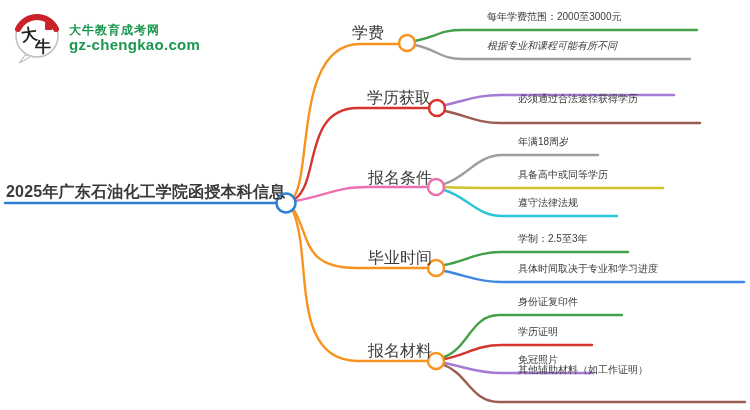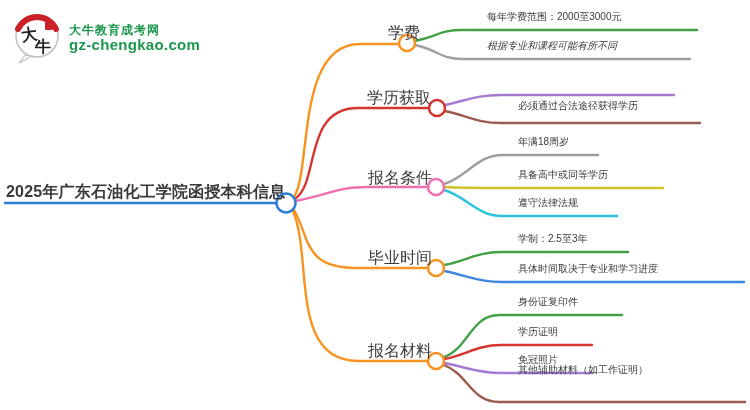--- a/index.html
+++ b/index.html
@@ -69,30 +69,30 @@
       <path d="M13,43 C11,47 9,49 7,51 C13,49 16,46 19,44 Z" fill="#ffffff" stroke="#c6c0ba" stroke-width="1.2"></path>
     </svg>
     <div>
       <div class="logo-title">大牛教育成考网</div>
       <div class="logo-domain">gz-chengkao.com</div>
     </div>
   </header>
 
   <div class="label root-label" style="left:6px; top:184px;">2025年广东石油化工学院函授本科信息</div>
 
-  <div class="label branch-label" style="left:388px; top:25px;">学费</div>
+  <div class="label branch-label" style="left:352px; top:25px;">学费</div>
   <div class="label branch-label" style="left:367px; top:90px;">学历获取</div>
   <div class="label branch-label" style="left:368px; top:170px;">报名条件</div>
   <div class="label branch-label" style="left:368px; top:250px;">毕业时间</div>
   <div class="label branch-label" style="left:368px; top:343px;">报名材料</div>
 
   <div class="label leaf-label" style="left:487px; top:12px;">每年学费范围：2000至3000元</div>
   <div class="label leaf-label" style="left:487px; top:41px;font-style:italic;">根据专业和课程可能有所不同</div>
 
-  <div class="label leaf-label" style="left:518px; top:101px;">必须通过合法途径获得学历</div>
+  <div class="label leaf-label" style="left:518px; top:94px;">必须通过合法途径获得学历</div>
 
   <div class="label leaf-label" style="left:518px; top:137px;">年满18周岁</div>
   <div class="label leaf-label" style="left:518px; top:170px;">具备高中或同等学历</div>
   <div class="label leaf-label" style="left:518px; top:198px;">遵守法律法规</div>
 
   <div class="label leaf-label" style="left:518px; top:234px;">学制：2.5至3年</div>
   <div class="label leaf-label" style="left:518px; top:264px;">具体时间取决于专业和学习进度</div>
 
   <div class="label leaf-label" style="left:518px; top:297px;">身份证复印件</div>
   <div class="label leaf-label" style="left:518px; top:327px;">学历证明</div>

